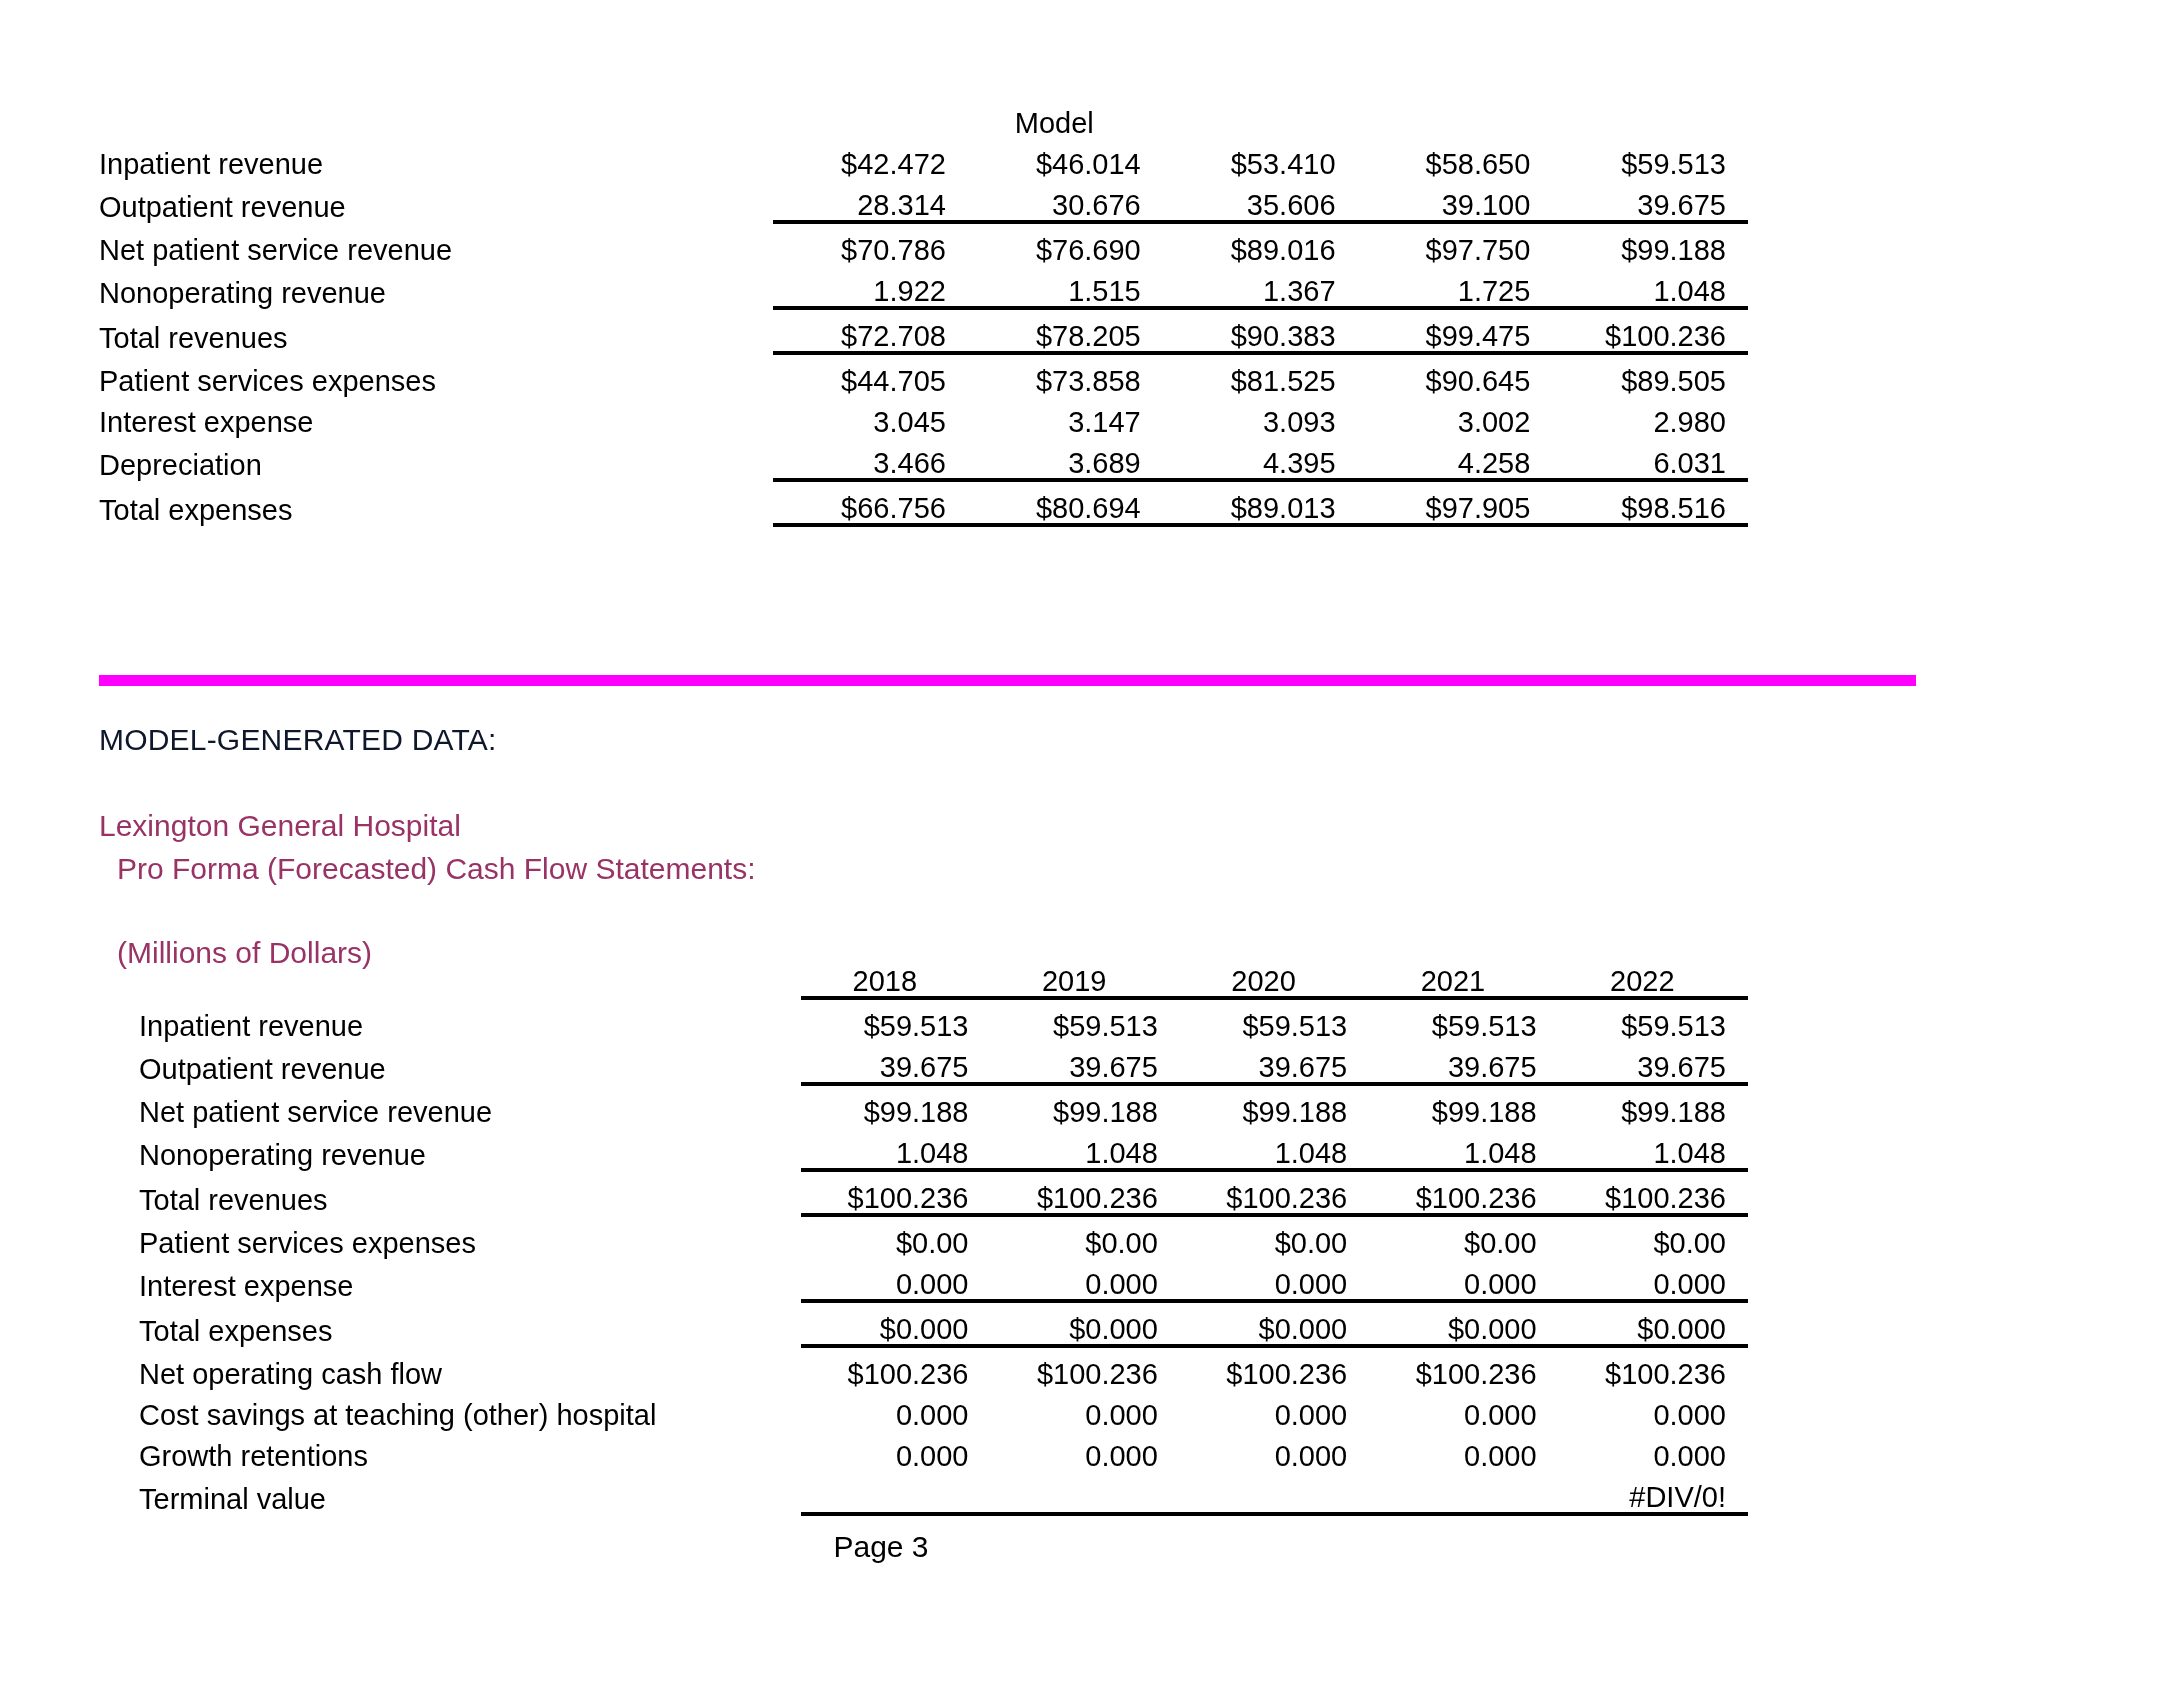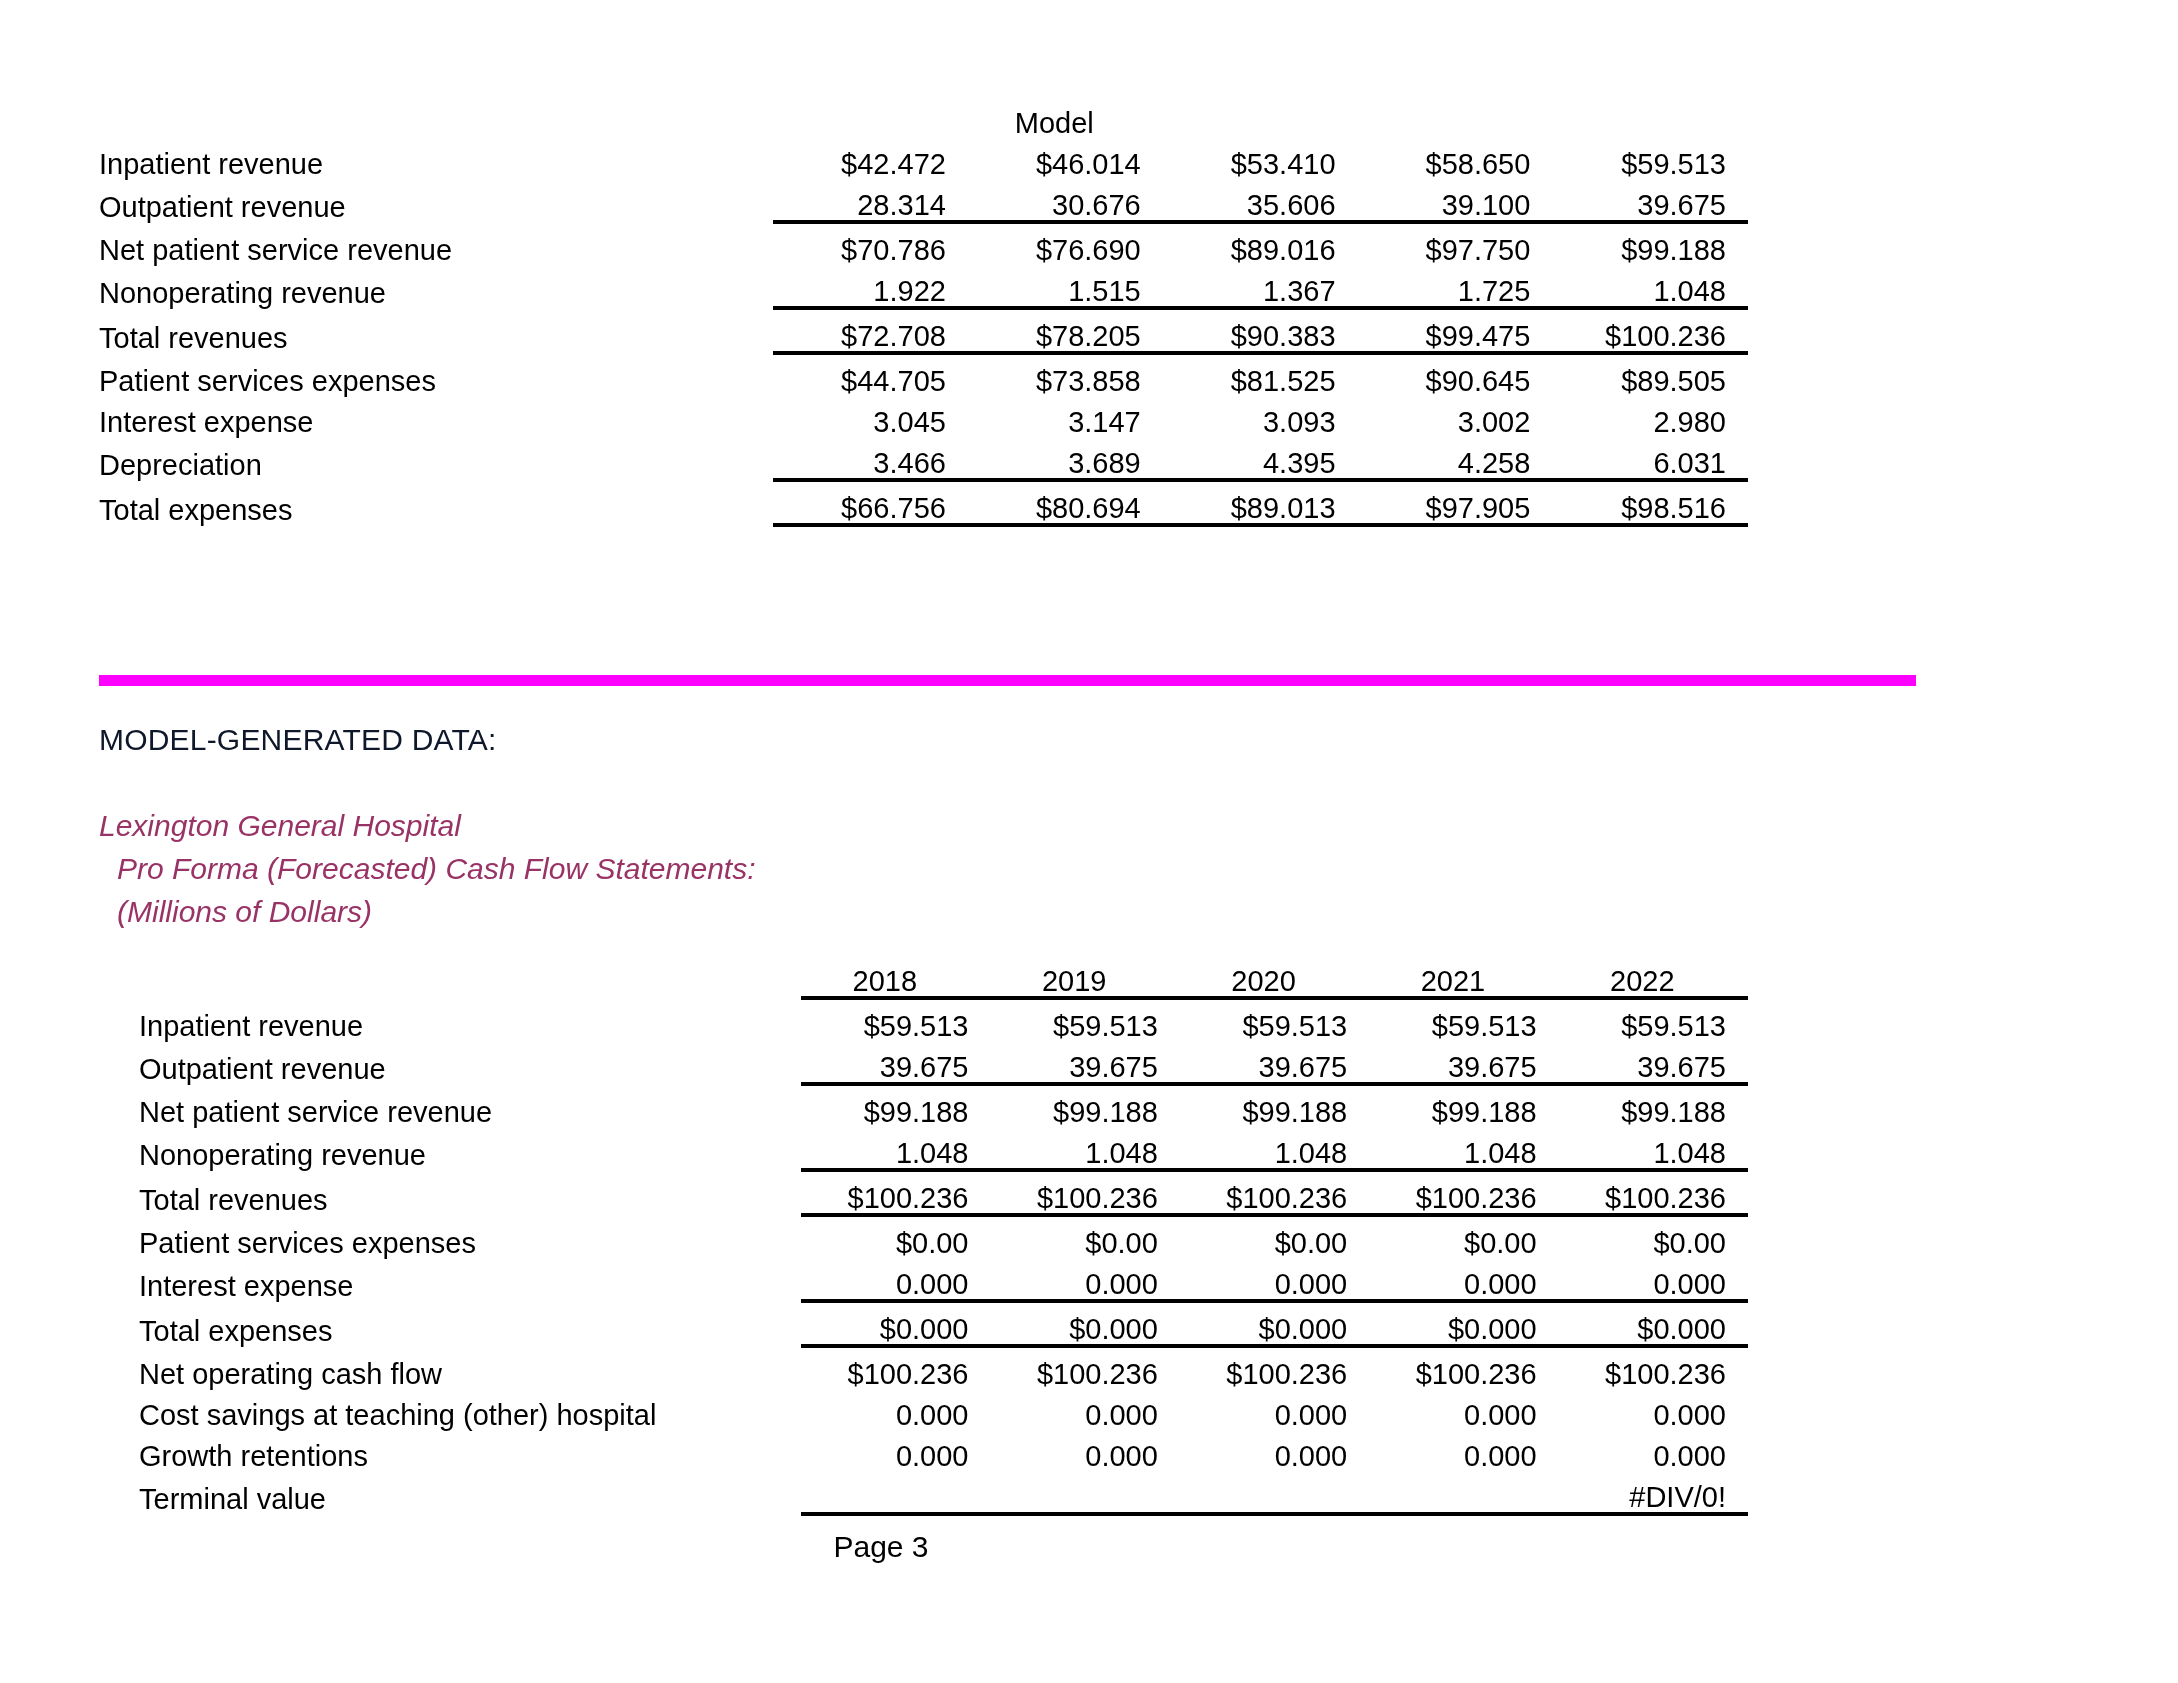--- a/index.html
+++ b/index.html
@@ -90,21 +90,21 @@
 
   #hospital-title-block {
     position: absolute;
     left: 99px;
     top: 804px;
     font-size: 30px;
     color: #993366;
     line-height: 43px;
   }
   #hospital-title-block .line2 { padding-left: 18px; }
-  #hospital-title-block .line3 { padding-left: 18px; }
+  #hospital-title-block .line3 { padding-left: 18px; margin-top: 41px; }
 
   #table-bottom-block {
     position: absolute;
     left: 99px;
     top: 955px;
     margin-left: 40px;
   }
 
   #page-footer {
     position: absolute;
@@ -232,21 +232,21 @@
             <td class="num"></td>
           </tr>
         </tbody>
     </table>
   </div>
 
   <div id="divider-magenta" style="background: rgb(255, 0, 255);"></div>
 
   <div id="model-generated-heading">MODEL-GENERATED DATA:</div>
 
-  <div id="hospital-title-block" style="color: rgb(153, 51, 102); font-style: italic;">
+  <div id="hospital-title-block" style="color: rgb(153, 51, 102);">
     <div class="line1">Lexington General Hospital</div>
     <div class="line2">Pro Forma (Forecasted) Cash Flow Statements:</div>
     <div class="line3">(Millions of Dollars)</div>
   </div>
 
   <div id="table-bottom-block">
     <table class="fin-table">
       <colgroup>
         <col class="col-label">
           <col class="gap">

